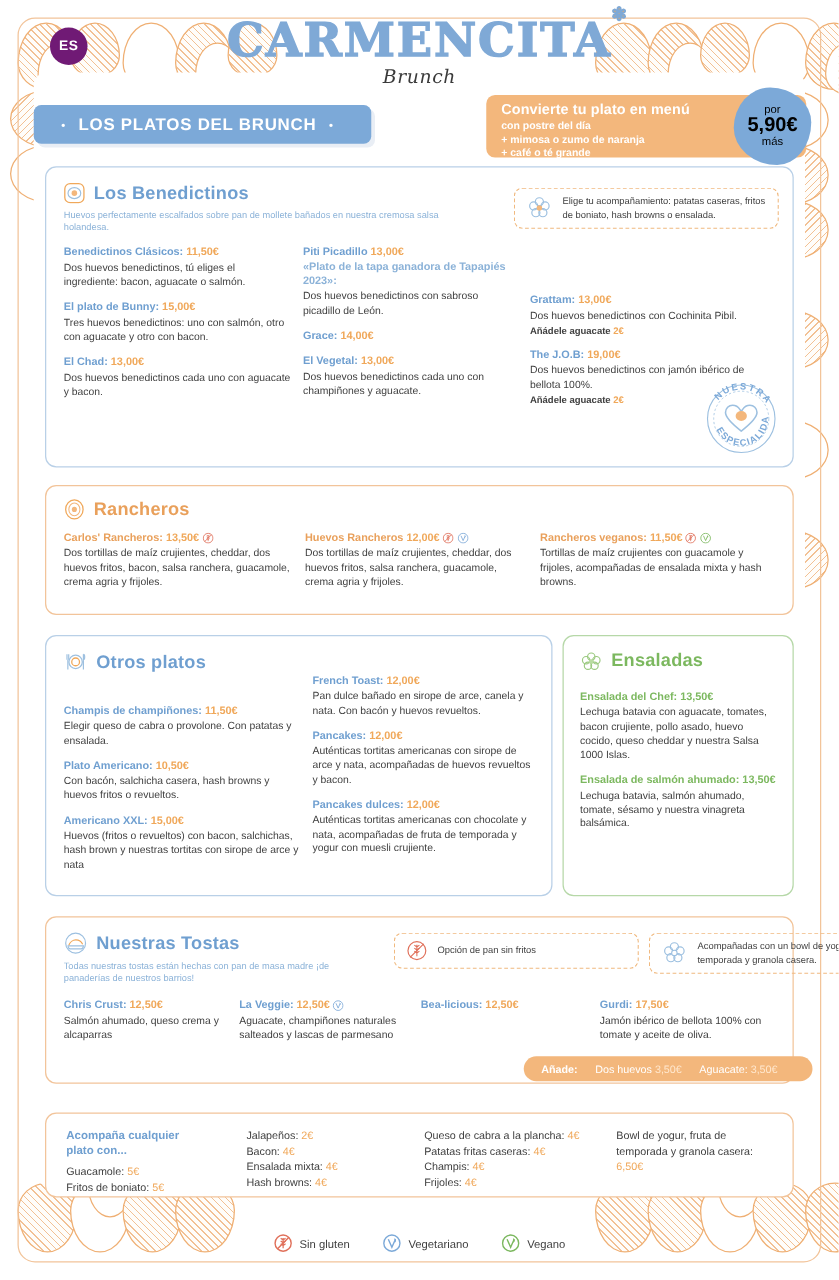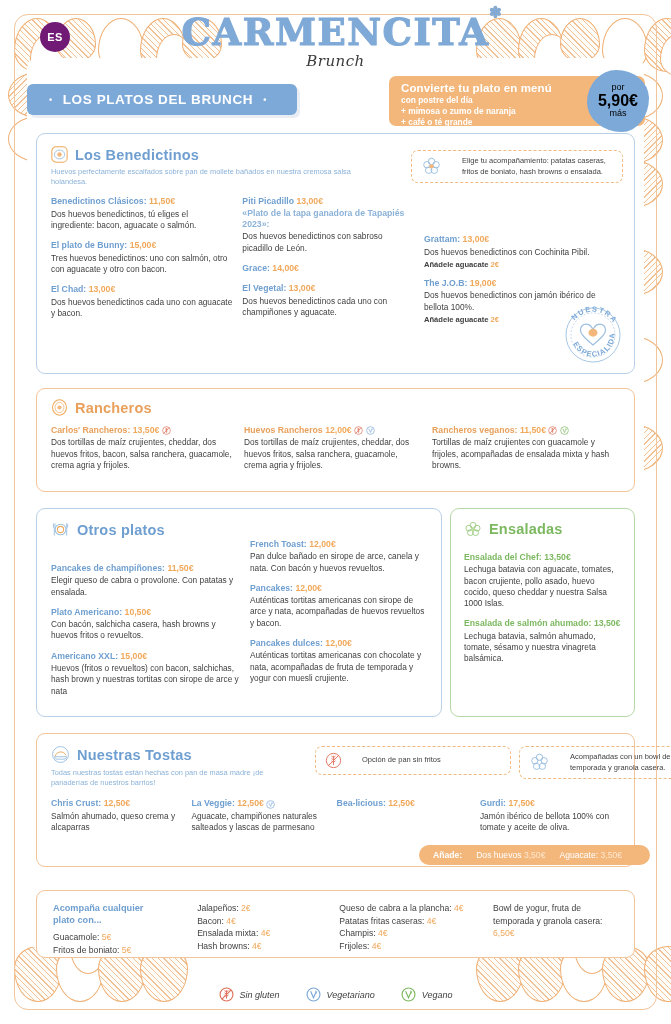--- a/index.html
+++ b/index.html
@@ -109,21 +109,21 @@
   .item-name.orange{color:#e9a05b;}
   .item-name.green{color:#7cb85f;}
   .item-name.green .price{color:#7cb85f;}
   .item-desc{font-size:8.3px;color:#3f3f3f;line-height:1.36;margin-top:1px;}
   .item-add{font-size:7.6px;font-weight:bold;color:#3f3f3f;margin-top:2px;}
   .item-add .price{color:#f0a85a;}
 
   
   .note{
     border:1px dashed #f0b97f;border-radius:7px;
-    display:flex;align-items:center;gap:20px;padding:5px 9px;box-sizing:border-box;
+    display:flex;align-items:center;gap:8px;padding:5px 9px;box-sizing:border-box;
   }
   .note-text{font-size:7.5px;color:#3f3f3f;line-height:1.35;}
 
   
   .ico{display:inline-block;vertical-align:middle;line-height:0;}
 
   
   .stamp{position:absolute;width:72px;height:72px;}
 
   
@@ -138,21 +138,21 @@
   
   .extras-label{font-weight:bold;font-size:9.2px;color:#6f9fd0;line-height:1.32;margin-bottom:5px;}
   .extra-row{font-size:8.6px;color:#3f3f3f;line-height:1.48;}
   .extra-row .price{color:#f0a85a;}
 
   
   .legend{
     position:absolute;left:0;right:0;bottom:22px;display:flex;justify-content:center;
     align-items:center;gap:26px;z-index:20;
   }
-  .legend-item{display:flex;align-items:center;gap:6px;font-size:9px;color:#3f3f3f;font-style:italic;}
+  .legend-item{display:flex;align-items:center;gap:6px;font-size:9px;color:#3f3f3f;}
 </style>
 </head>
 <body>
 
 <div id="page">
 
   <div id="scallops">
       <div class="petal" style="left: 14px; top: 18px; width: 44px; height: 52px;"></div>
       <div class="petal plain" style="left: 30px; top: 34px; width: 34px; height: 40px;"></div>
       <div class="petal" style="left: 56px; top: 18px; width: 38px; height: 42px;"></div>
@@ -374,21 +374,21 @@
           <circle cx="11" cy="11" r="3.6" fill="none" stroke="#f0a85a" stroke-width="1.2"></circle>
           <path d="M3 4 v5 M4.6 4 v5 M3.8 9 v9" stroke="#9dc0e0" stroke-width="1.1" fill="none"></path>
           <path d="M18.2 4 v14 M18.2 4 c1.6 0 1.6 5 0 5" stroke="#9dc0e0" stroke-width="1.1" fill="none"></path>
         </svg>
       </span>
       <span class="sec-title">Otros platos</span>
     </div>
     <div class="cols" style="margin-top:0;">
       <div class="col" style="width:200px;padding-right:10px;padding-top:24px;">
           <div class="item">
-            <div class="item-name "><span>Pancakes de champiñones:</span> <span class="price">11,50€</span> </div>
+            <div class="item-name "><span>Champis de champiñones:</span> <span class="price">11,50€</span> </div>
             <div class="item-desc">Elegir queso de cabra o provolone. Con patatas y ensalada.</div>
           </div>
           <div class="item">
             <div class="item-name "><span>Plato Americano:</span> <span class="price">10,50€</span> </div>
             <div class="item-desc">Con bacón, salchicha casera, hash browns y huevos fritos o revueltos.</div>
           </div>
           <div class="item">
             <div class="item-name "><span>Americano XXL:</span> <span class="price">15,00€</span> </div>
             <div class="item-desc">Huevos (fritos o revueltos) con bacon, salchichas, hash brown y nuestras tortitas con sirope de arce y nata</div>
           </div>

